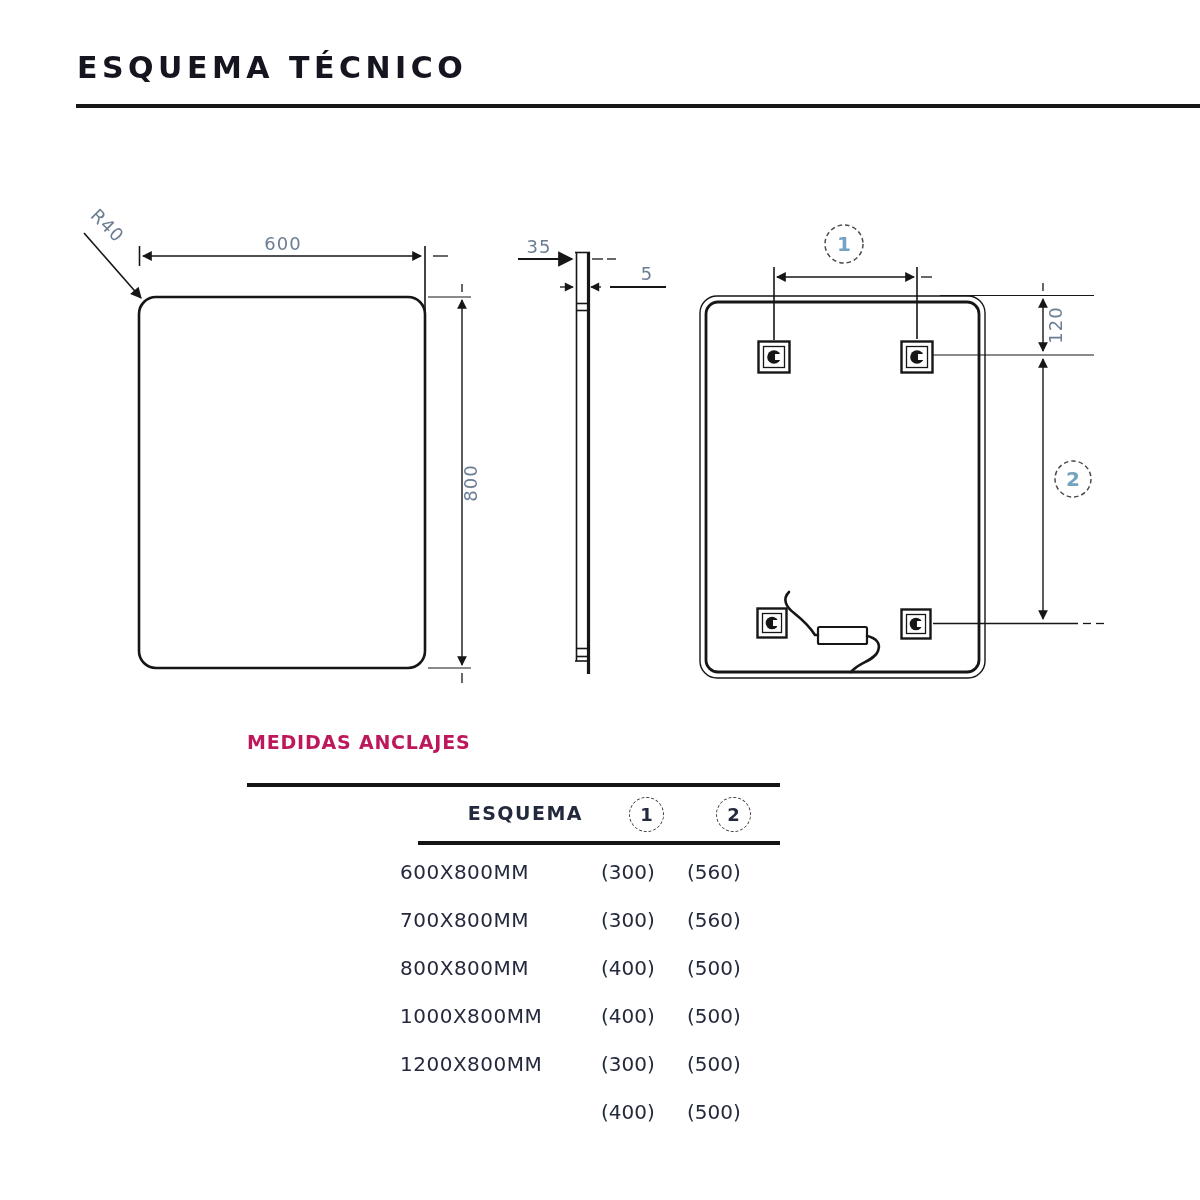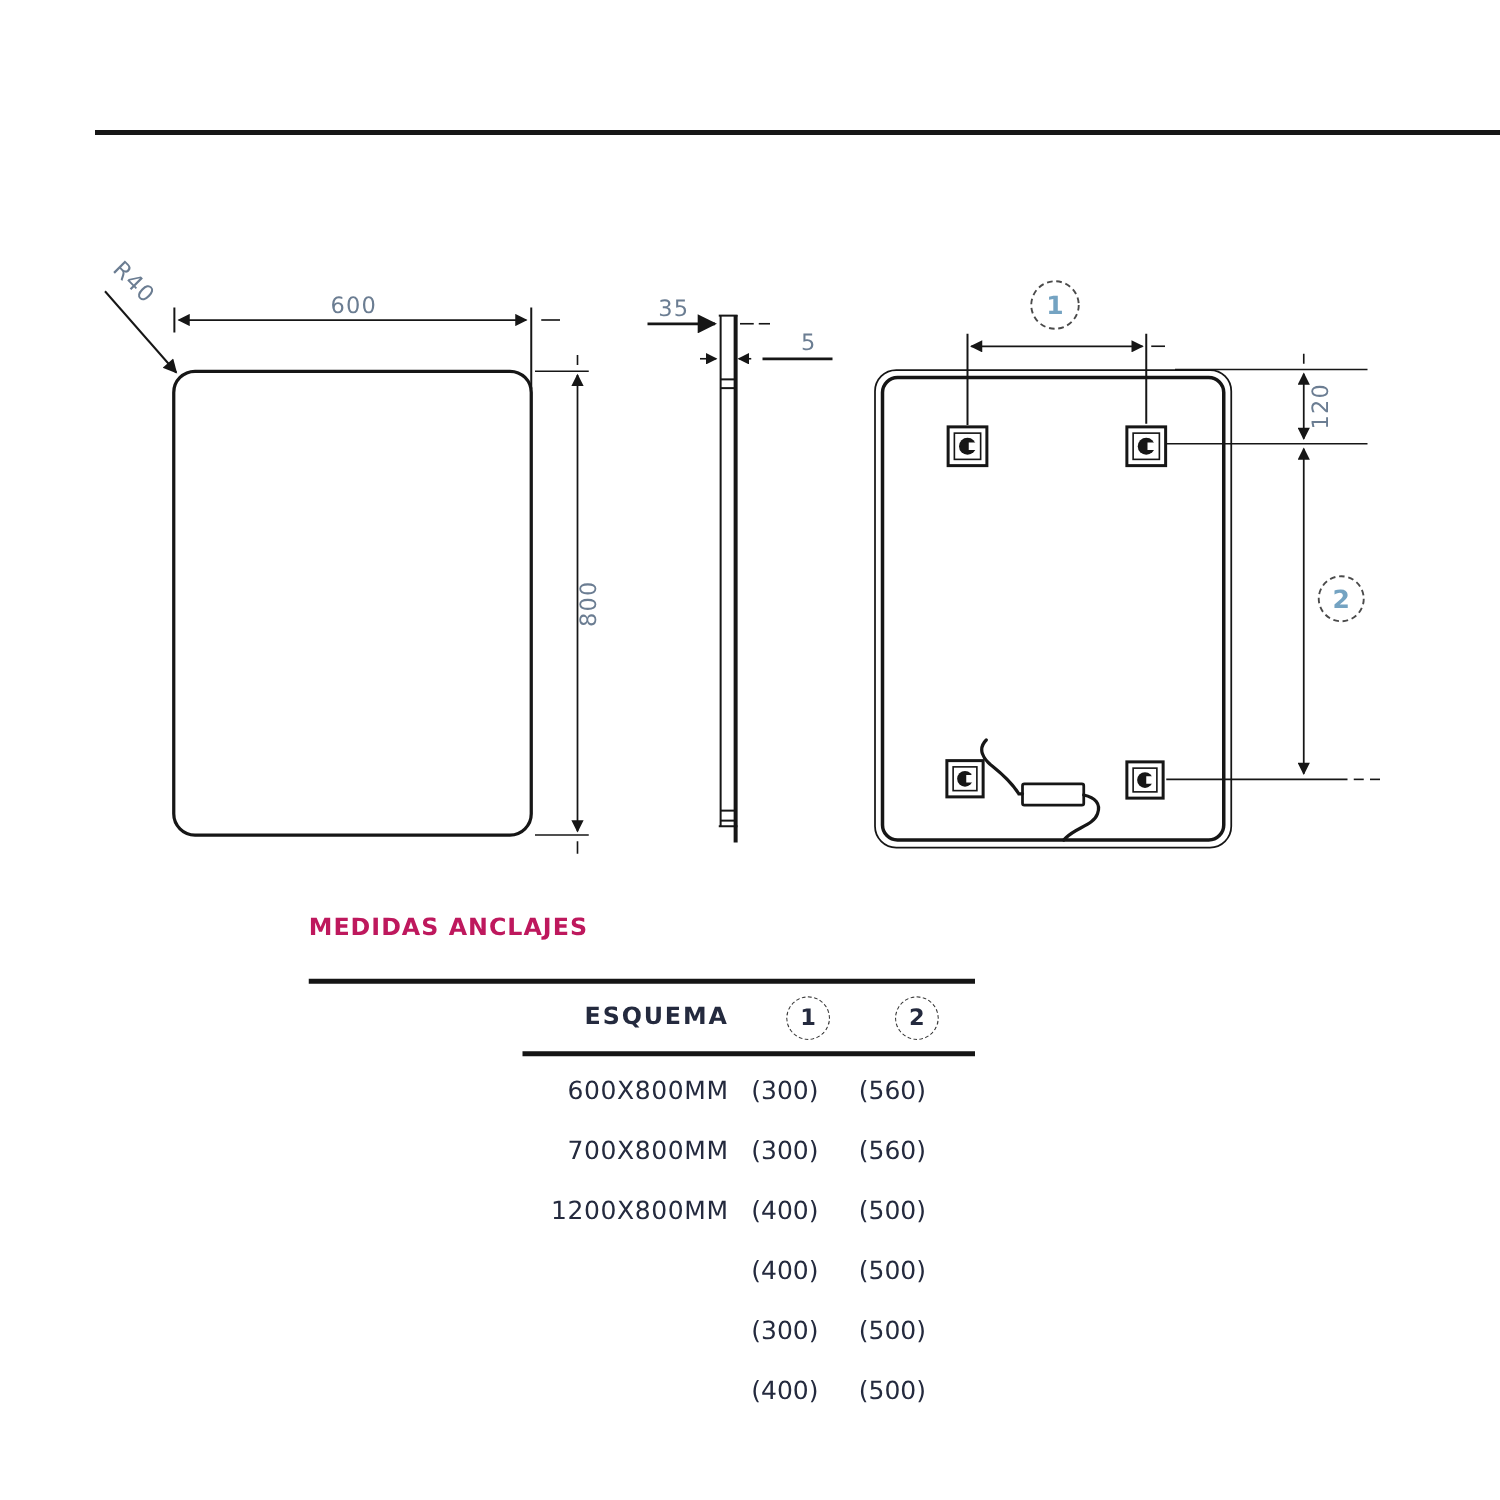--- a/index.html
+++ b/index.html
@@ -42,29 +42,30 @@
     letter-spacing:1.5px;color:var(--table);}
   .hdr-circle{
     width:35px;height:35px;border:1.7px dashed #3c3c3c;border-radius:50%;
     display:flex;align-items:center;justify-content:center;
     font-size:18px;font-weight:bold;color:var(--table);box-sizing:border-box;
   }
   .hdr-circle.c1{left:629px;top:797px;}
   .hdr-circle.c2{left:716px;top:797px;}
   .tcol{top:848px;color:var(--table);font-size:20px;}
   .tcol .cell{height:48px;line-height:48px;white-space:nowrap;}
-  .col-sizes{left:400px;width:183px;text-align:right;letter-spacing:0.5px;}
+  .col-sizes{left:400px;width:183px;letter-spacing:0.5px;}
   .col-v1{left:601px;width:94px;}
   .col-v2{left:687px;width:94px;text-align:left;}
 </style>
 </head>
 <body>
 
 <div class="page">
 
+  <div class="abs page-title">ESQUEMA TÉCNICO</div>
   <div class="abs title-rule"></div>
 
   <svg class="drawing" viewBox="0 0 1200 560">
     <defs>
       <marker id="arr" viewBox="0 0 10 10" refX="9" refY="5" markerWidth="9" markerHeight="7" orient="auto-start-reverse">
         <path d="M0 0 L10 5 L0 10 z"></path>
       </marker>
     </defs>
 
     <g>
@@ -187,20 +188,22 @@
     <span>1</span>
   </div>
   <div class="abs hdr-circle c2">
     <span>2</span>
   </div>
   <div class="abs rule rule2"></div>
 
   <div class="abs tcol col-sizes">
     <div class="cell">600X800MM</div>
     <div class="cell">700X800MM</div>
+    <div class="cell">800X800MM</div>
+    <div class="cell">1000X800MM</div>
     <div class="cell">1200X800MM</div>
   </div>
   <div class="abs tcol col-v1">
     <div class="cell">(300)</div>
     <div class="cell">(300)</div>
     <div class="cell">(400)</div>
     <div class="cell">(400)</div>
     <div class="cell">(300)</div>
     <div class="cell">(400)</div>
   </div>

